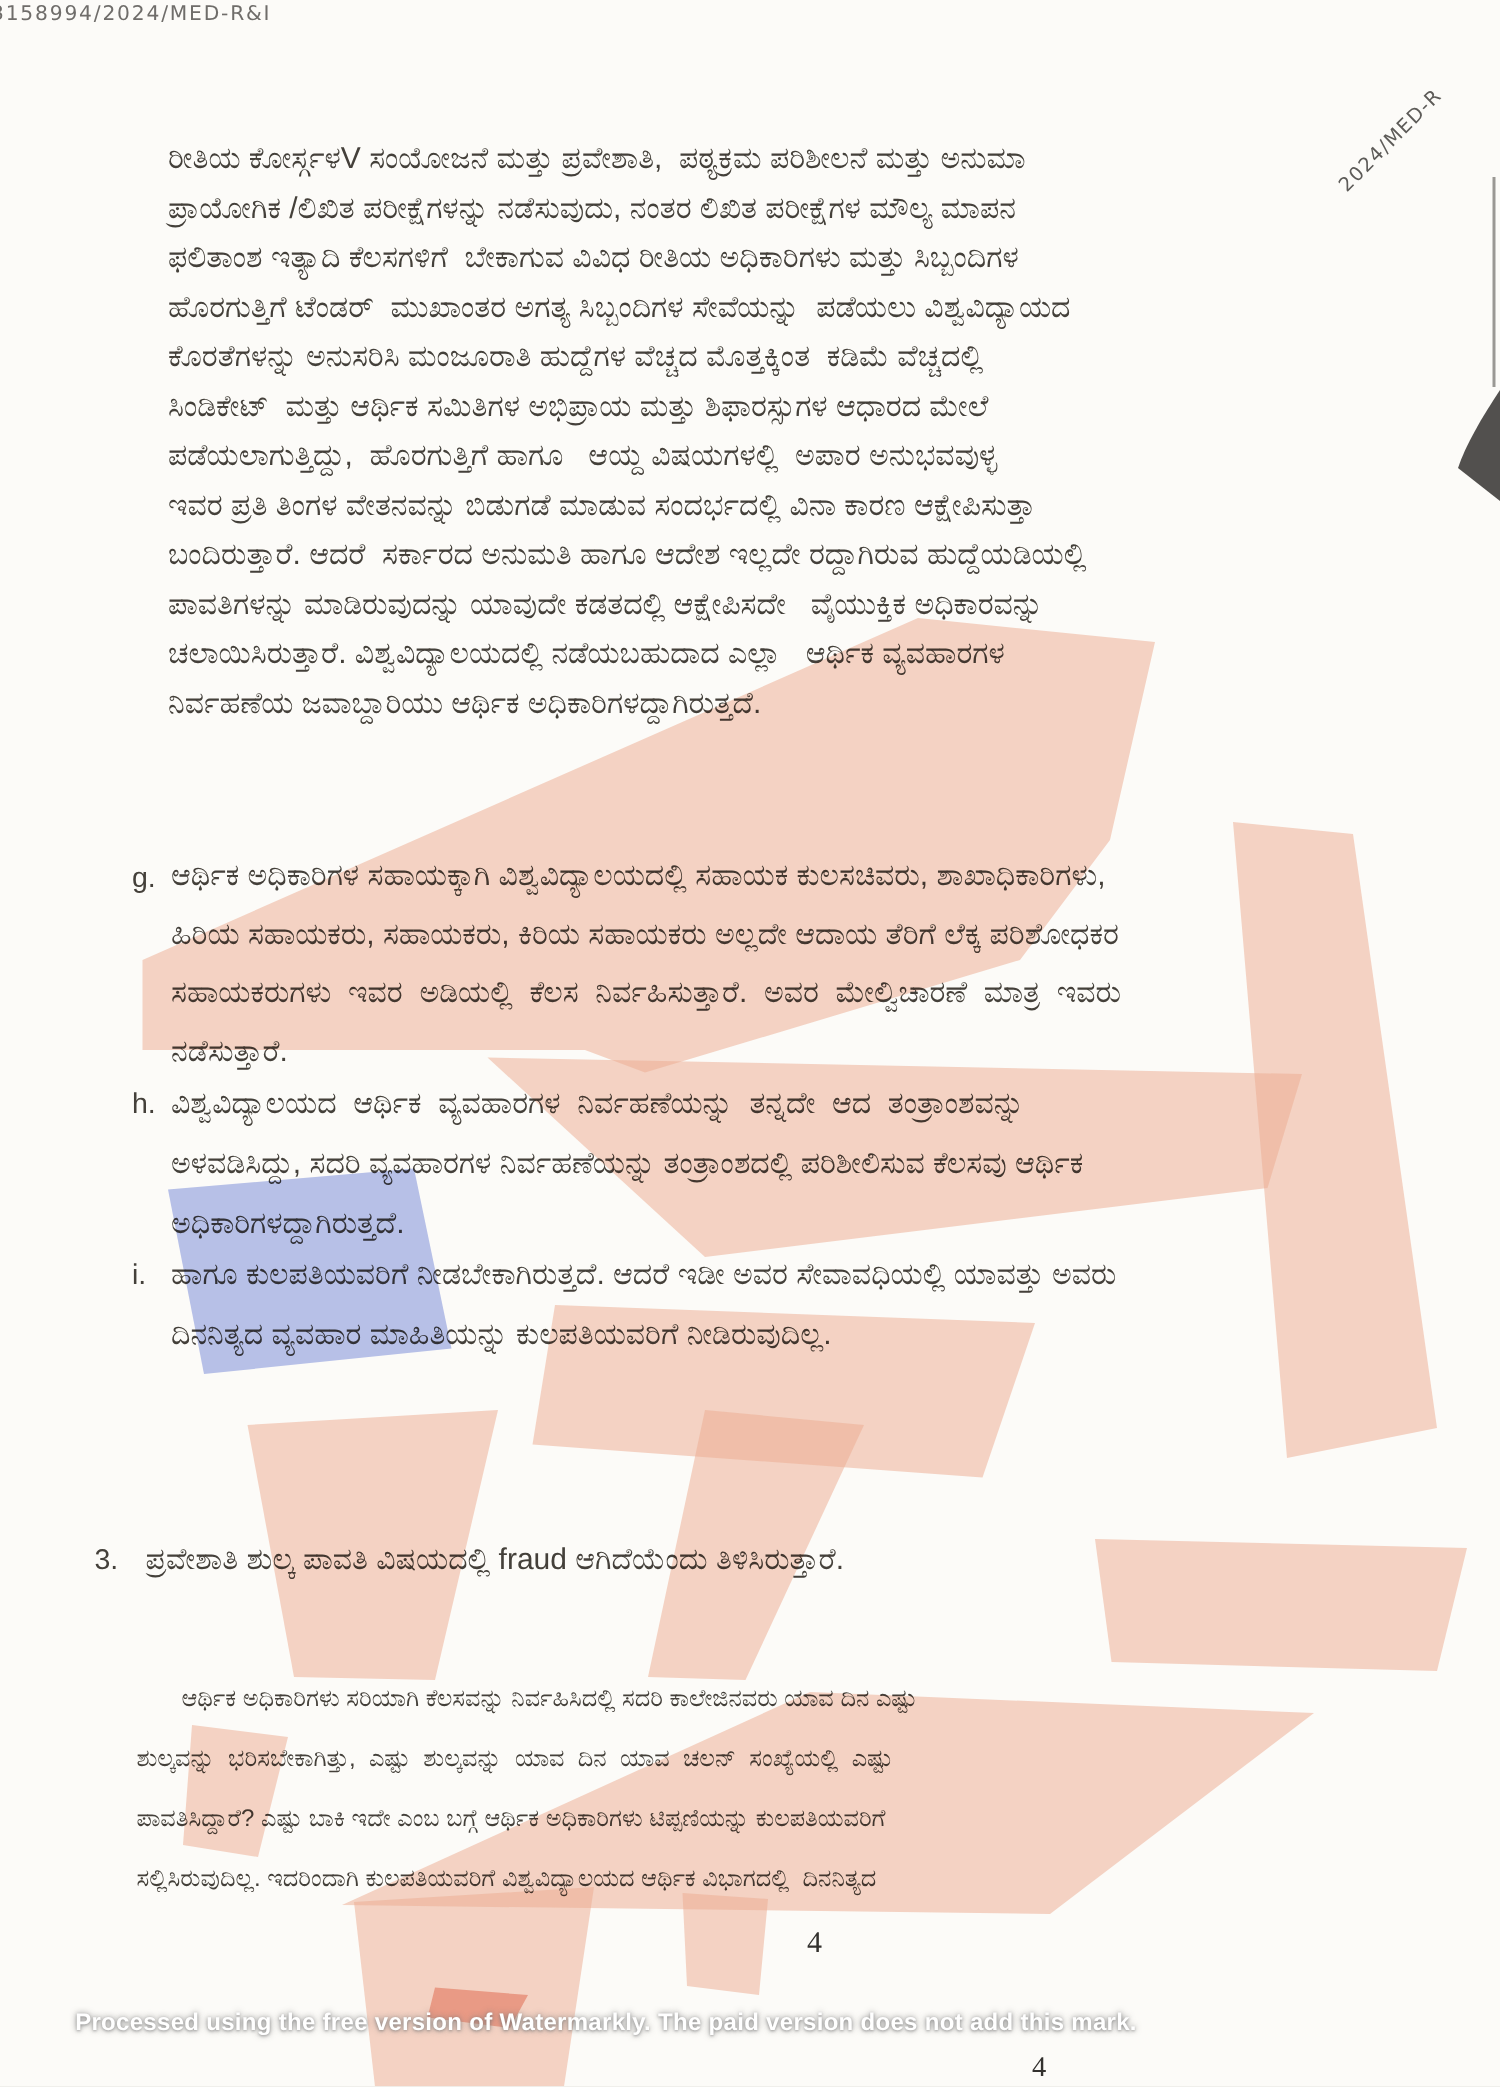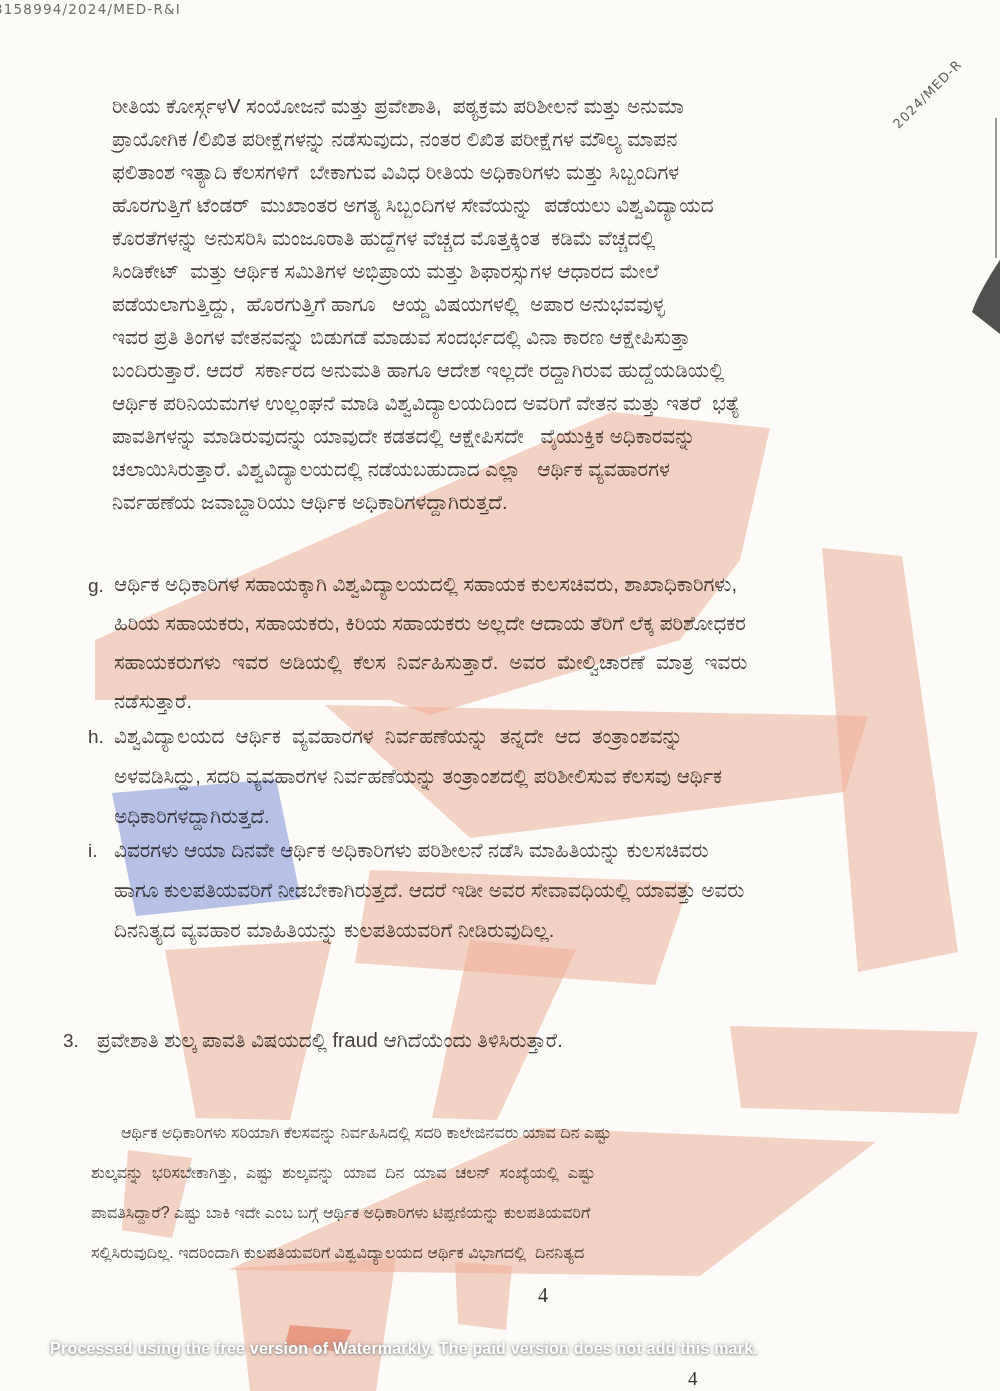--- a/index.html
+++ b/index.html
@@ -74,21 +74,20 @@
   <div class="para1 kn">
       <div class="line">ರೀತಿಯ ಕೋರ್ಸ್ಗಳV ಸಂಯೋಜನೆ ಮತ್ತು ಪ್ರವೇಶಾತಿ,  ಪಠ್ಯಕ್ರಮ ಪರಿಶೀಲನೆ ಮತ್ತು ಅನುಮಾ</div>
       <div class="line">ಪ್ರಾಯೋಗಿಕ /ಲಿಖಿತ ಪರೀಕ್ಷೆಗಳನ್ನು ನಡೆಸುವುದು, ನಂತರ ಲಿಖಿತ ಪರೀಕ್ಷೆಗಳ ಮೌಲ್ಯ ಮಾಪನ</div>
       <div class="line">ಫಲಿತಾಂಶ ಇತ್ಯಾದಿ ಕೆಲಸಗಳಿಗೆ  ಬೇಕಾಗುವ ವಿವಿಧ ರೀತಿಯ ಅಧಿಕಾರಿಗಳು ಮತ್ತು ಸಿಬ್ಬಂದಿಗಳ</div>
       <div class="line">ಹೊರಗುತ್ತಿಗೆ ಟೆಂಡರ್  ಮುಖಾಂತರ ಅಗತ್ಯ ಸಿಬ್ಬಂದಿಗಳ ಸೇವೆಯನ್ನು  ಪಡೆಯಲು ವಿಶ್ವವಿದ್ಯಾಯದ</div>
       <div class="line">ಕೊರತೆಗಳನ್ನು ಅನುಸರಿಸಿ ಮಂಜೂರಾತಿ ಹುದ್ದೆಗಳ ವೆಚ್ಚದ ಮೊತ್ತಕ್ಕಿಂತ  ಕಡಿಮೆ ವೆಚ್ಚದಲ್ಲಿ</div>
       <div class="line">ಸಿಂಡಿಕೇಟ್  ಮತ್ತು ಆರ್ಥಿಕ ಸಮಿತಿಗಳ ಅಭಿಪ್ರಾಯ ಮತ್ತು ಶಿಫಾರಸ್ಸುಗಳ ಆಧಾರದ ಮೇಲೆ</div>
       <div class="line">ಪಡೆಯಲಾಗುತ್ತಿದ್ದು,  ಹೊರಗುತ್ತಿಗೆ ಹಾಗೂ   ಆಯ್ದ ವಿಷಯಗಳಲ್ಲಿ  ಅಪಾರ ಅನುಭವವುಳ್ಳ</div>
       <div class="line">ಇವರ ಪ್ರತಿ ತಿಂಗಳ ವೇತನವನ್ನು ಬಿಡುಗಡೆ ಮಾಡುವ ಸಂದರ್ಭದಲ್ಲಿ ವಿನಾ ಕಾರಣ ಆಕ್ಷೇಪಿಸುತ್ತಾ</div>
       <div class="line">ಬಂದಿರುತ್ತಾರೆ. ಆದರೆ  ಸರ್ಕಾರದ ಅನುಮತಿ ಹಾಗೂ ಆದೇಶ ಇಲ್ಲದೇ ರದ್ದಾಗಿರುವ ಹುದ್ದೆಯಡಿಯಲ್ಲಿ</div>
-      <div class="line">ಆರ್ಥಿಕ ಪರಿನಿಯಮಗಳ ಉಲ್ಲಂಘನೆ ಮಾಡಿ ವಿಶ್ವವಿದ್ಯಾಲಯದಿಂದ ಅವರಿಗೆ ವೇತನ ಮತ್ತು ಇತರೆ  ಭತ್ಯೆ</div>
       <div class="line">ಪಾವತಿಗಳನ್ನು ಮಾಡಿರುವುದನ್ನು ಯಾವುದೇ ಕಡತದಲ್ಲಿ ಆಕ್ಷೇಪಿಸದೇ   ವೈಯುಕ್ತಿಕ ಅಧಿಕಾರವನ್ನು</div>
       <div class="line">ಚಲಾಯಿಸಿರುತ್ತಾರೆ. ವಿಶ್ವವಿದ್ಯಾಲಯದಲ್ಲಿ ನಡೆಯಬಹುದಾದ ಎಲ್ಲಾ   ಆರ್ಥಿಕ ವ್ಯವಹಾರಗಳ</div>
       <div class="line">ನಿರ್ವಹಣೆಯ ಜವಾಬ್ದಾರಿಯು ಆರ್ಥಿಕ ಅಧಿಕಾರಿಗಳದ್ದಾಗಿರುತ್ತದೆ.</div>
     </div>
 
   <div class="item item-g">
     <span class="item-label">g.</span>
     <div class="item-lines">
         <div class="line">ಆರ್ಥಿಕ ಅಧಿಕಾರಿಗಳ ಸಹಾಯಕ್ಕಾಗಿ ವಿಶ್ವವಿದ್ಯಾಲಯದಲ್ಲಿ ಸಹಾಯಕ ಕುಲಸಚಿವರು, ಶಾಖಾಧಿಕಾರಿಗಳು,</div>
         <div class="line">ಹಿರಿಯ ಸಹಾಯಕರು, ಸಹಾಯಕರು, ಕಿರಿಯ ಸಹಾಯಕರು ಅಲ್ಲದೇ ಆದಾಯ ತೆರಿಗೆ ಲೆಕ್ಕ ಪರಿಶೋಧಕರ</div>
@@ -102,21 +101,20 @@
     <div class="item-lines">
         <div class="line">ವಿಶ್ವವಿದ್ಯಾಲಯದ  ಆರ್ಥಿಕ  ವ್ಯವಹಾರಗಳ  ನಿರ್ವಹಣೆಯನ್ನು  ತನ್ನದೇ  ಆದ  ತಂತ್ರಾಂಶವನ್ನು</div>
         <div class="line">ಅಳವಡಿಸಿದ್ದು, ಸದರಿ ವ್ಯವಹಾರಗಳ ನಿರ್ವಹಣೆಯನ್ನು ತಂತ್ರಾಂಶದಲ್ಲಿ ಪರಿಶೀಲಿಸುವ ಕೆಲಸವು ಆರ್ಥಿಕ</div>
         <div class="line">ಅಧಿಕಾರಿಗಳದ್ದಾಗಿರುತ್ತದೆ.</div>
       </div>
   </div>
 
   <div class="item item-i">
     <span class="item-label">i.</span>
     <div class="item-lines">
-        <div class="line">ವಿವರಗಳು ಆಯಾ ದಿನವೇ ಆರ್ಥಿಕ ಅಧಿಕಾರಿಗಳು ಪರಿಶೀಲನೆ ನಡೆಸಿ ಮಾಹಿತಿಯನ್ನು ಕುಲಸಚಿವರು</div>
         <div class="line">ಹಾಗೂ ಕುಲಪತಿಯವರಿಗೆ ನೀಡಬೇಕಾಗಿರುತ್ತದೆ. ಆದರೆ ಇಡೀ ಅವರ ಸೇವಾವಧಿಯಲ್ಲಿ ಯಾವತ್ತು ಅವರು</div>
         <div class="line">ದಿನನಿತ್ಯದ ವ್ಯವಹಾರ ಮಾಹಿತಿಯನ್ನು ಕುಲಪತಿಯವರಿಗೆ ನೀಡಿರುವುದಿಲ್ಲ.</div>
       </div>
   </div>
 
   <div class="item item-3">
     <span class="item-label">3.</span>
     <div class="item-lines">
         <div class="line">ಪ್ರವೇಶಾತಿ ಶುಲ್ಕ ಪಾವತಿ ವಿಷಯದಲ್ಲಿ fraud ಆಗಿದೆಯೆಂದು ತಿಳಿಸಿರುತ್ತಾರೆ.</div>
       </div>

